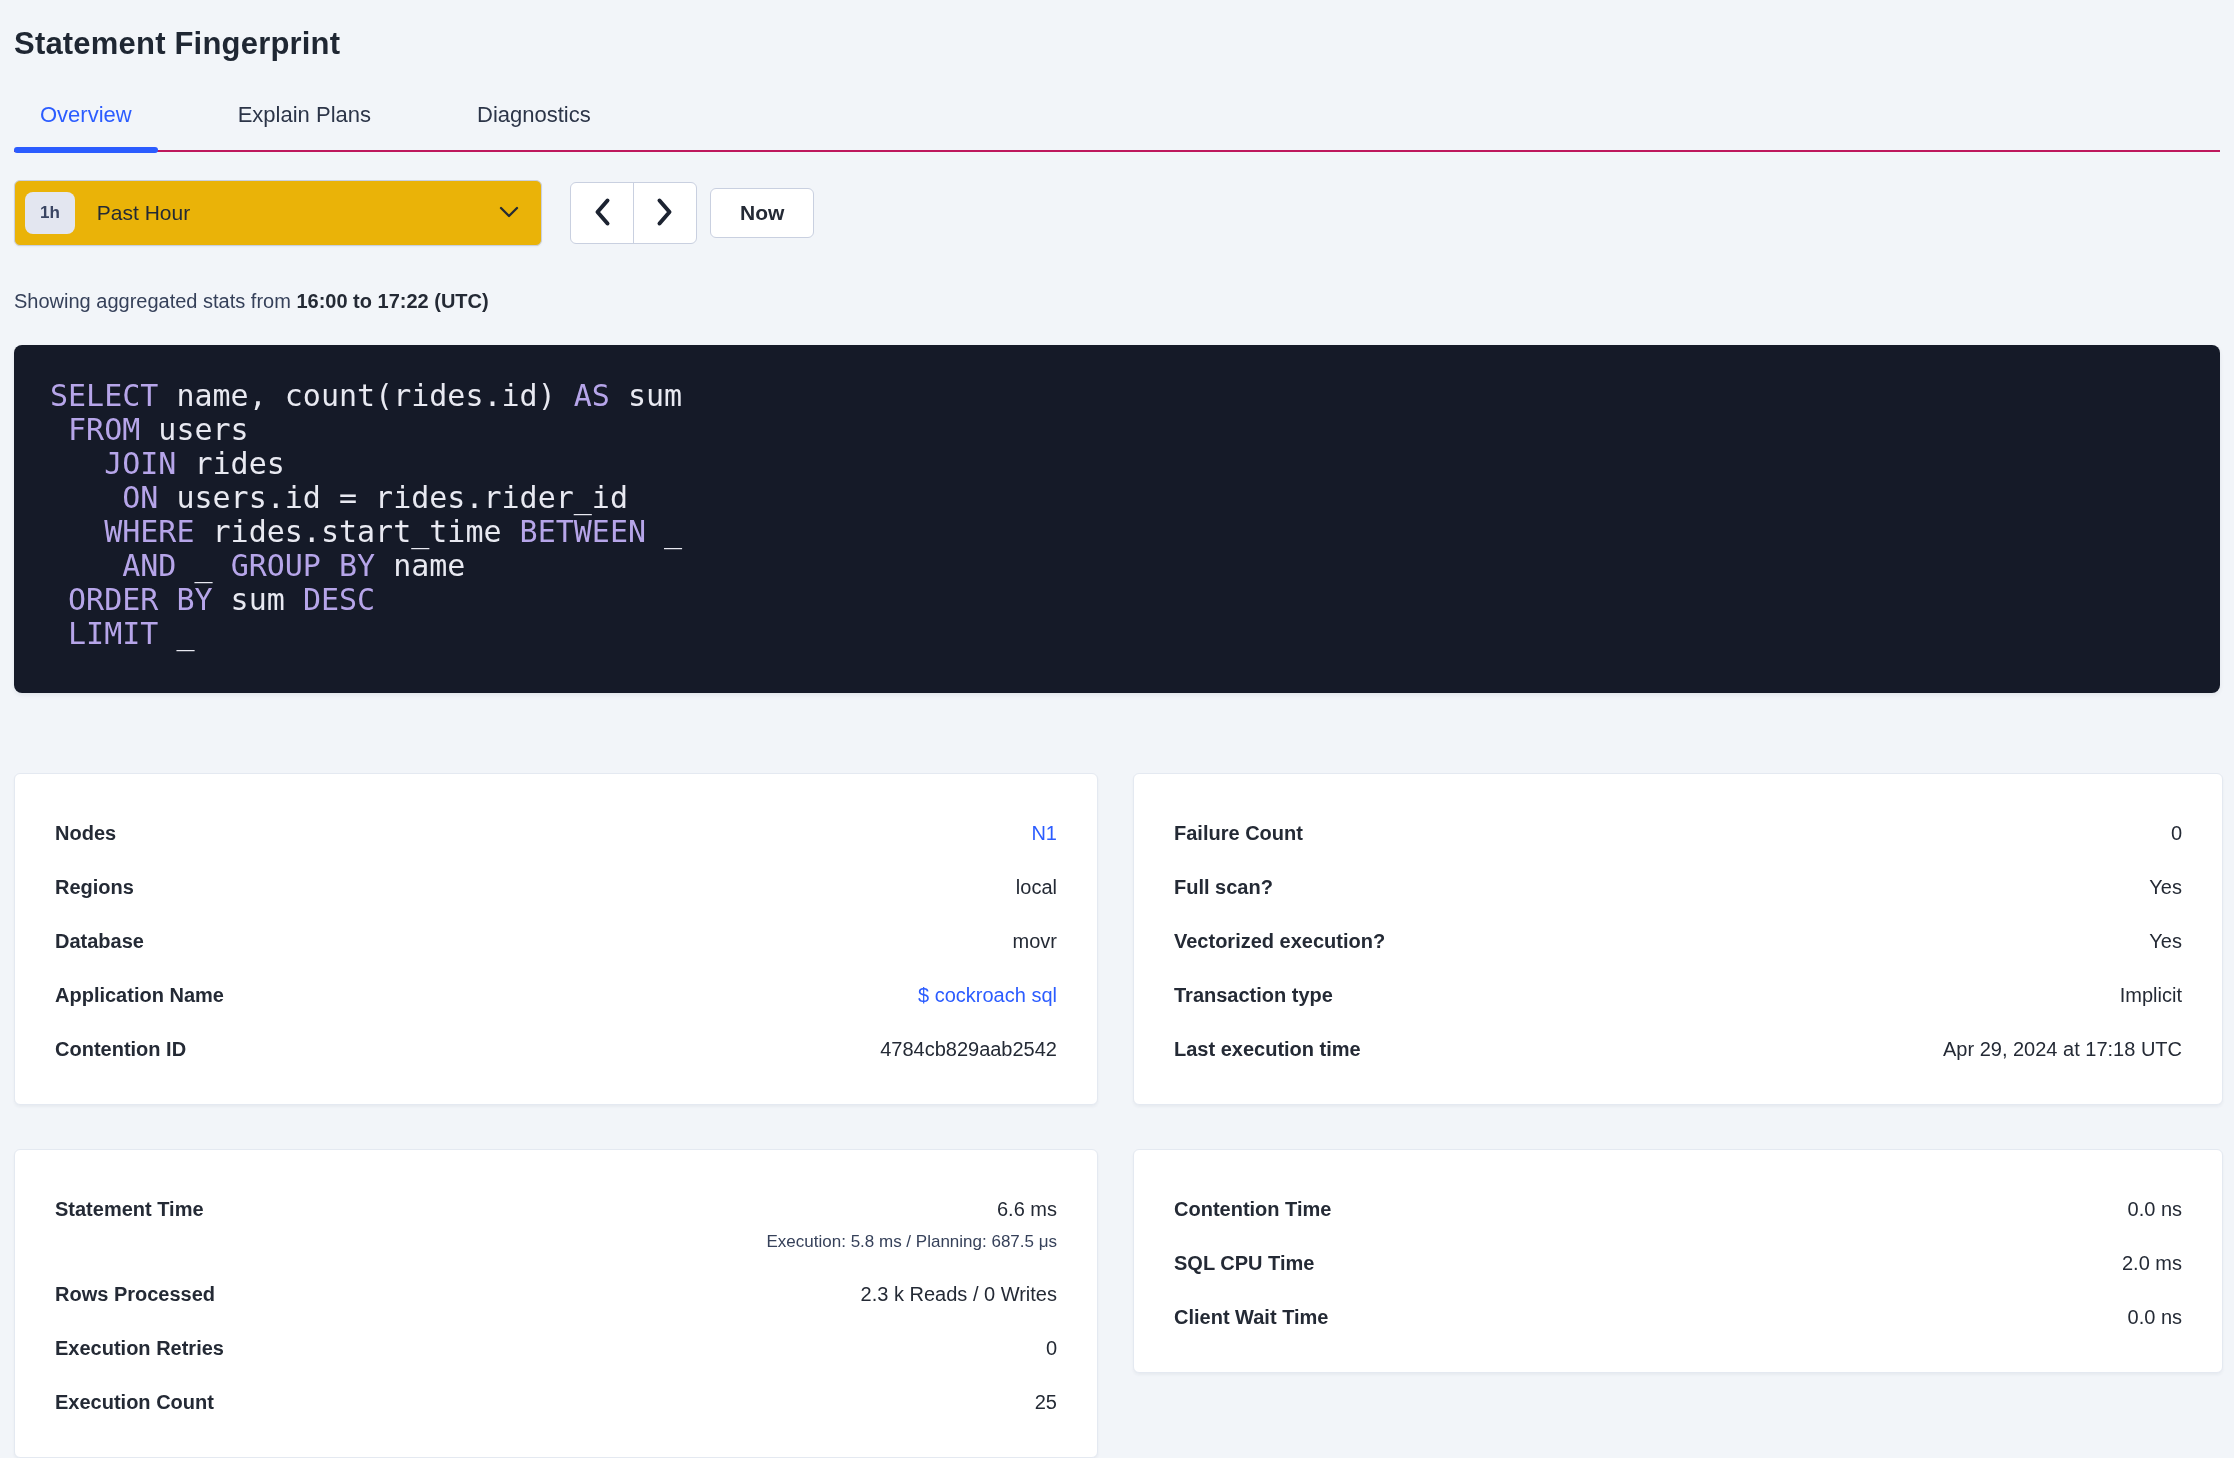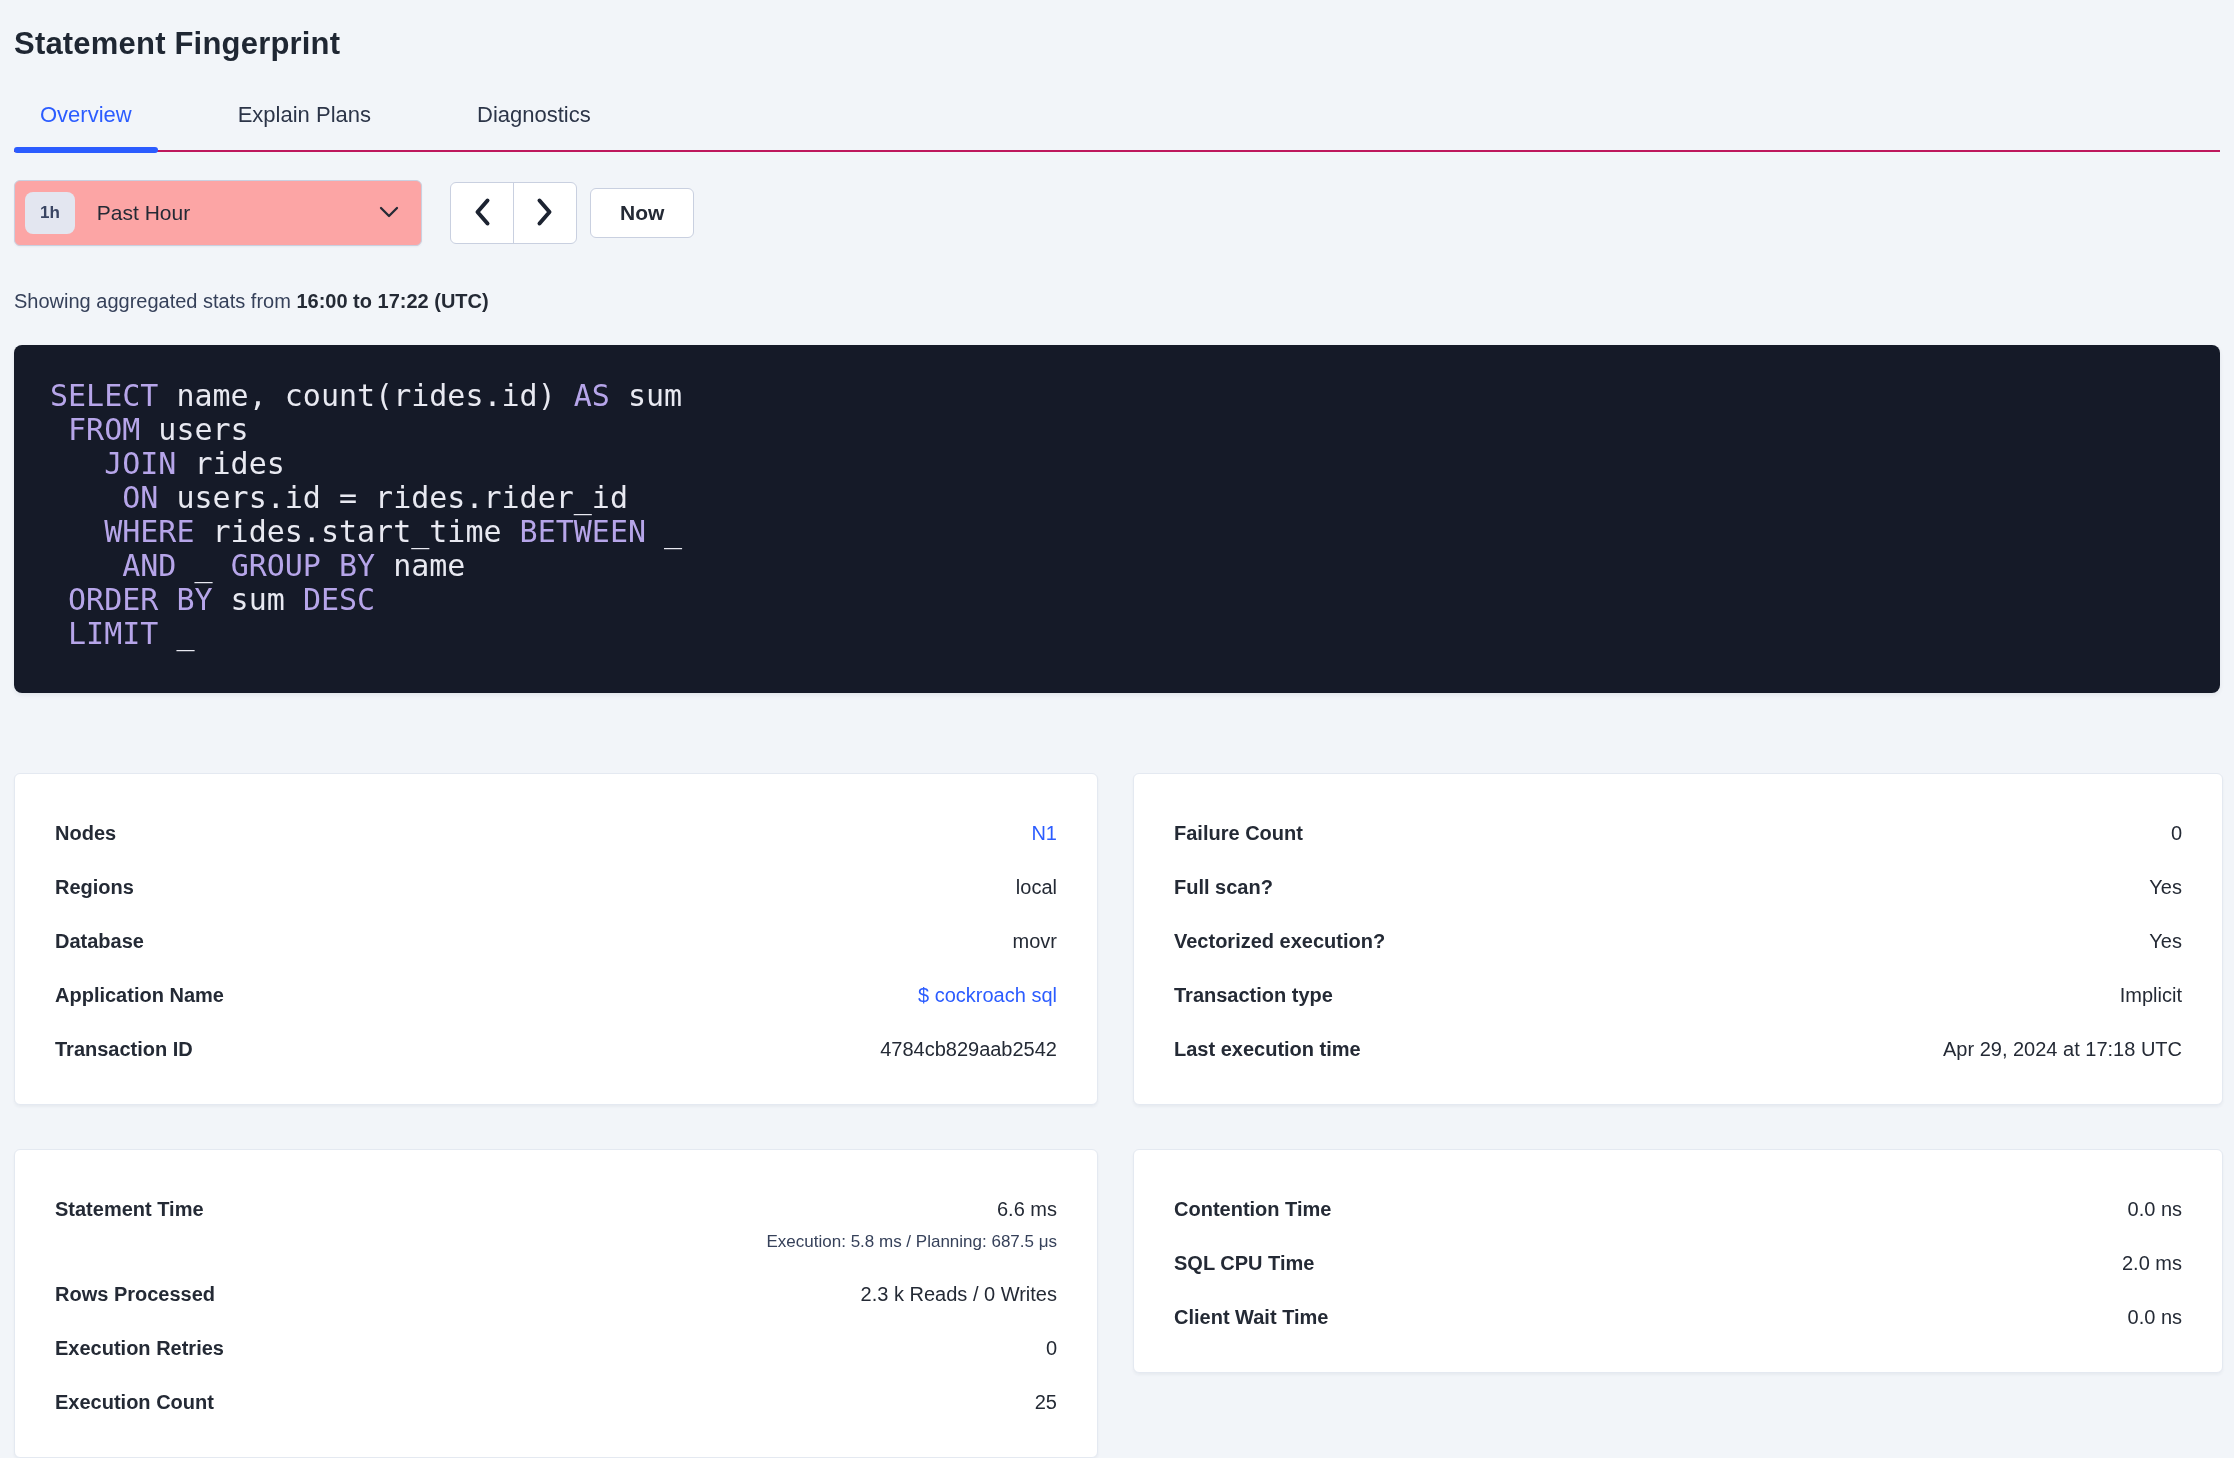--- a/index.html
+++ b/index.html
@@ -35,22 +35,22 @@
     font-family:inherit;
   }
   .tab.active{color:var(--accent);}
   .tab.active::after{
     content:"";position:absolute;left:0;right:0;bottom:-3px;height:6px;
     border-radius:3px;background:var(--accent);
   }
 
   .toolbar{display:flex;align-items:center;margin-top:28px;}
   .range-select{
-    width:408px;height:66px;display:flex;align-items:center;
-    background:#fca5a5;border:1px solid var(--border-btn);border-radius:6px;
+    width:528px;height:66px;display:flex;align-items:center;
+    background:#eab308;border:1px solid var(--border-btn);border-radius:6px;
     padding:0 22px 0 10px;cursor:pointer;font-family:inherit;
     box-shadow:0 1px 2px rgba(40,50,80,.05);
   }
   .range-badge{
     background:#e3e6f0;border-radius:8px;font-weight:700;font-size:17px;
     padding:11px 15px;margin-right:22px;color:#3a4563;
   }
   .range-label{font-size:21px;color:var(--ink);}
   .chev-down{margin-left:auto;}
 
@@ -167,21 +167,21 @@
         </div>
         <div class="stat-row">
           <span class="stat-label">Database</span>
           <span class="stat-value-wrap"><span class="stat-value">movr</span></span>
         </div>
         <div class="stat-row">
           <span class="stat-label">Application Name</span>
           <span class="stat-value-wrap"><a class="stat-value">$ cockroach sql</a></span>
         </div>
         <div class="stat-row">
-          <span class="stat-label">Transaction ID</span>
+          <span class="stat-label">Contention ID</span>
           <span class="stat-value-wrap"><span class="stat-value">4784cb829aab2542</span></span>
         </div>
       </section>
     <section class="card">
         <div class="stat-row">
           <span class="stat-label">Failure Count</span>
           <span class="stat-value-wrap"><span class="stat-value">0</span></span>
         </div>
         <div class="stat-row">
           <span class="stat-label">Full scan?</span>

